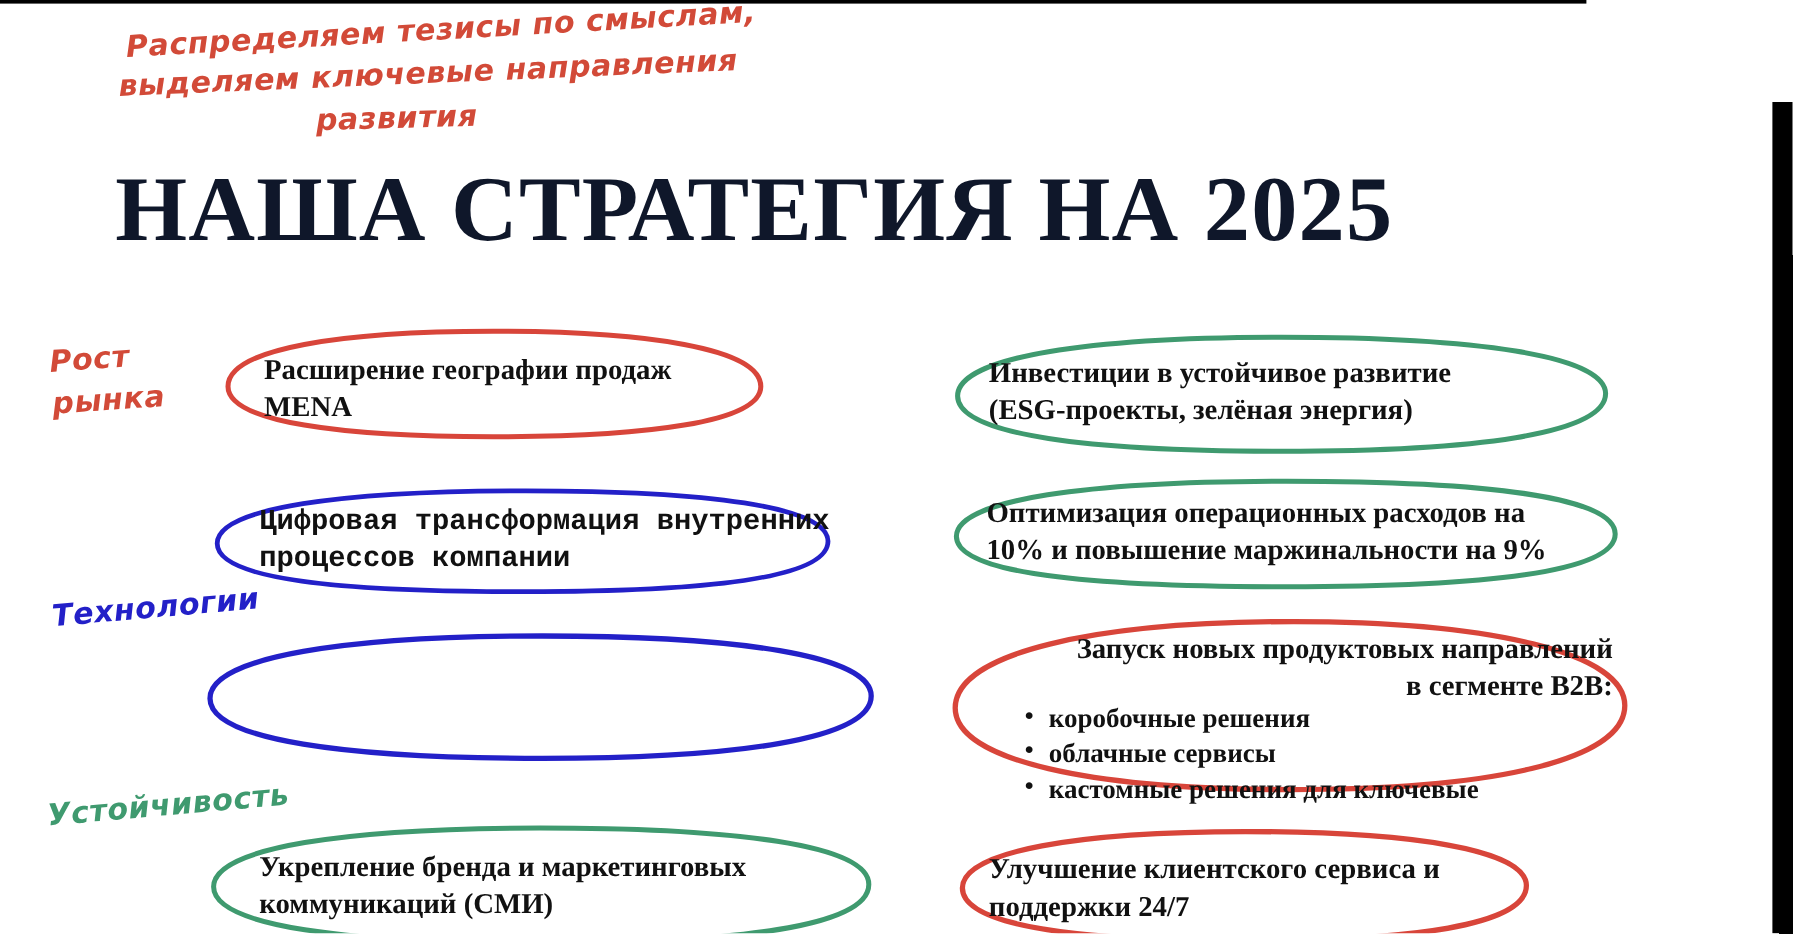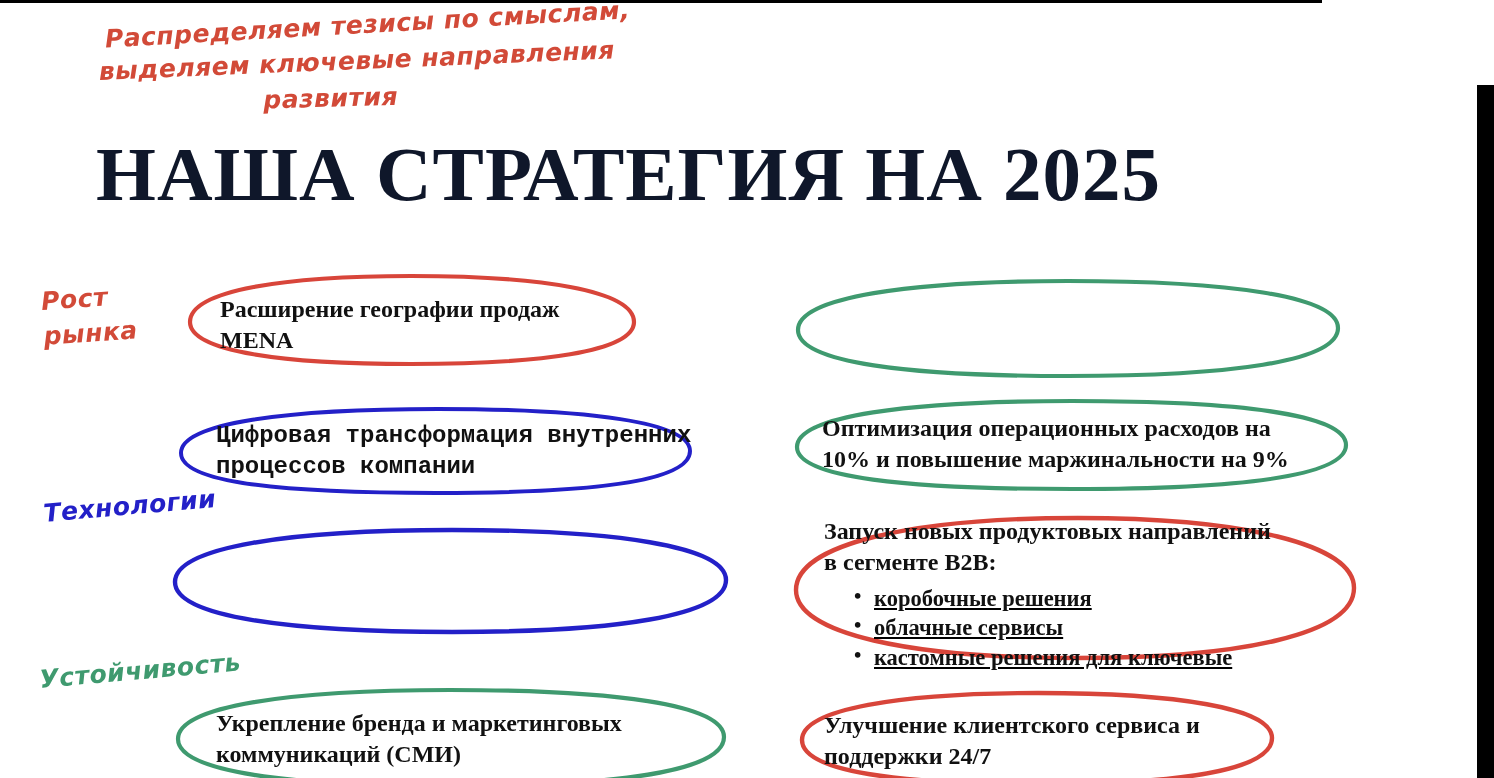--- a/index.html
+++ b/index.html
@@ -194,37 +194,39 @@
       <path d="M6,55 C6,22 118,6 278,6 C440,6 552,20 552,53 C552,88 440,102 278,102 C118,102 6,88 6,55 Z" fill="none" stroke="#3f9a6f" stroke-width="4.2" stroke-linecap="round"></path>
     </svg>
     <div class="btext" style="left:44px; top:24px; width:500px;">Укрепление бренда и маркетинговых
 коммуникаций (СМИ)</div>
   </div>
 
   <div class="bubble" style="left:792px; top:276px; width:552px; height:104px;">
     <svg width="552" height="104" viewBox="0 0 552 104">
       <path d="M6,54 C6,21 118,5 276,5 C436,5 546,20 546,52 C546,86 436,100 276,100 C118,100 6,87 6,54 Z" fill="none" stroke="#3f9a6f" stroke-width="4.2" stroke-linecap="round"></path>
     </svg>
+    <div class="btext" style="left:32px; top:20px; width:500px;">Инвестиции в устойчивое развитие
+(ESG-проекты, зелёная энергия)</div>
   </div>
 
   <div class="bubble" style="left:792px; top:396px; width:560px; height:98px;">
     <svg width="560" height="98" viewBox="0 0 560 98">
       <path d="M5,51 C5,20 116,5 280,5 C444,5 554,18 554,49 C554,81 444,93 280,93 C116,93 5,82 5,51 Z" fill="none" stroke="#3f9a6f" stroke-width="4.2" stroke-linecap="round"></path>
     </svg>
     <div class="btext" style="left:30px; top:17px; width:520px;">Оптимизация операционных расходов на
 10% и повышение маржинальности на 9%</div>
   </div>
 
   <div class="bubble" style="left:790px; top:512px; width:570px; height:152px;">
     <svg width="570" height="152" viewBox="0 0 570 152">
       <path d="M6,78 C6,32 122,6 288,6 C452,6 564,32 564,76 C564,122 452,146 286,146 C120,146 6,122 6,78 Z" fill="none" stroke="#d8453a" stroke-width="4.4" stroke-linecap="round"></path>
     </svg>
-    <div class="btext" style="left:34px; top:4px; width:520px;">Запуск новых продуктовых направлений
+    <div class="btext" style="left:34px; top:14px; width:520px;text-align:right;">Запуск новых продуктовых направлений
 в сегменте B2B:</div>
-    <ul style="position:absolute; left:58px; top:72px; width:500px;text-decoration:underline;">
+    <ul style="position:absolute; left:58px; top:72px; width:500px;">
       <li>коробочные решения</li>
       <li>облачные сервисы</li>
       <li>кастомные решения для ключевые</li>
     </ul>
   </div>
 
   <div class="bubble" style="left:796px; top:688px; width:482px; height:100px;">
     <svg width="482" height="100" viewBox="0 0 482 100">
       <path d="M6,52 C6,21 104,5 242,5 C380,5 476,20 476,50 C476,83 380,96 242,96 C104,96 6,84 6,52 Z" fill="none" stroke="#d8453a" stroke-width="4.4" stroke-linecap="round"></path>
     </svg>

